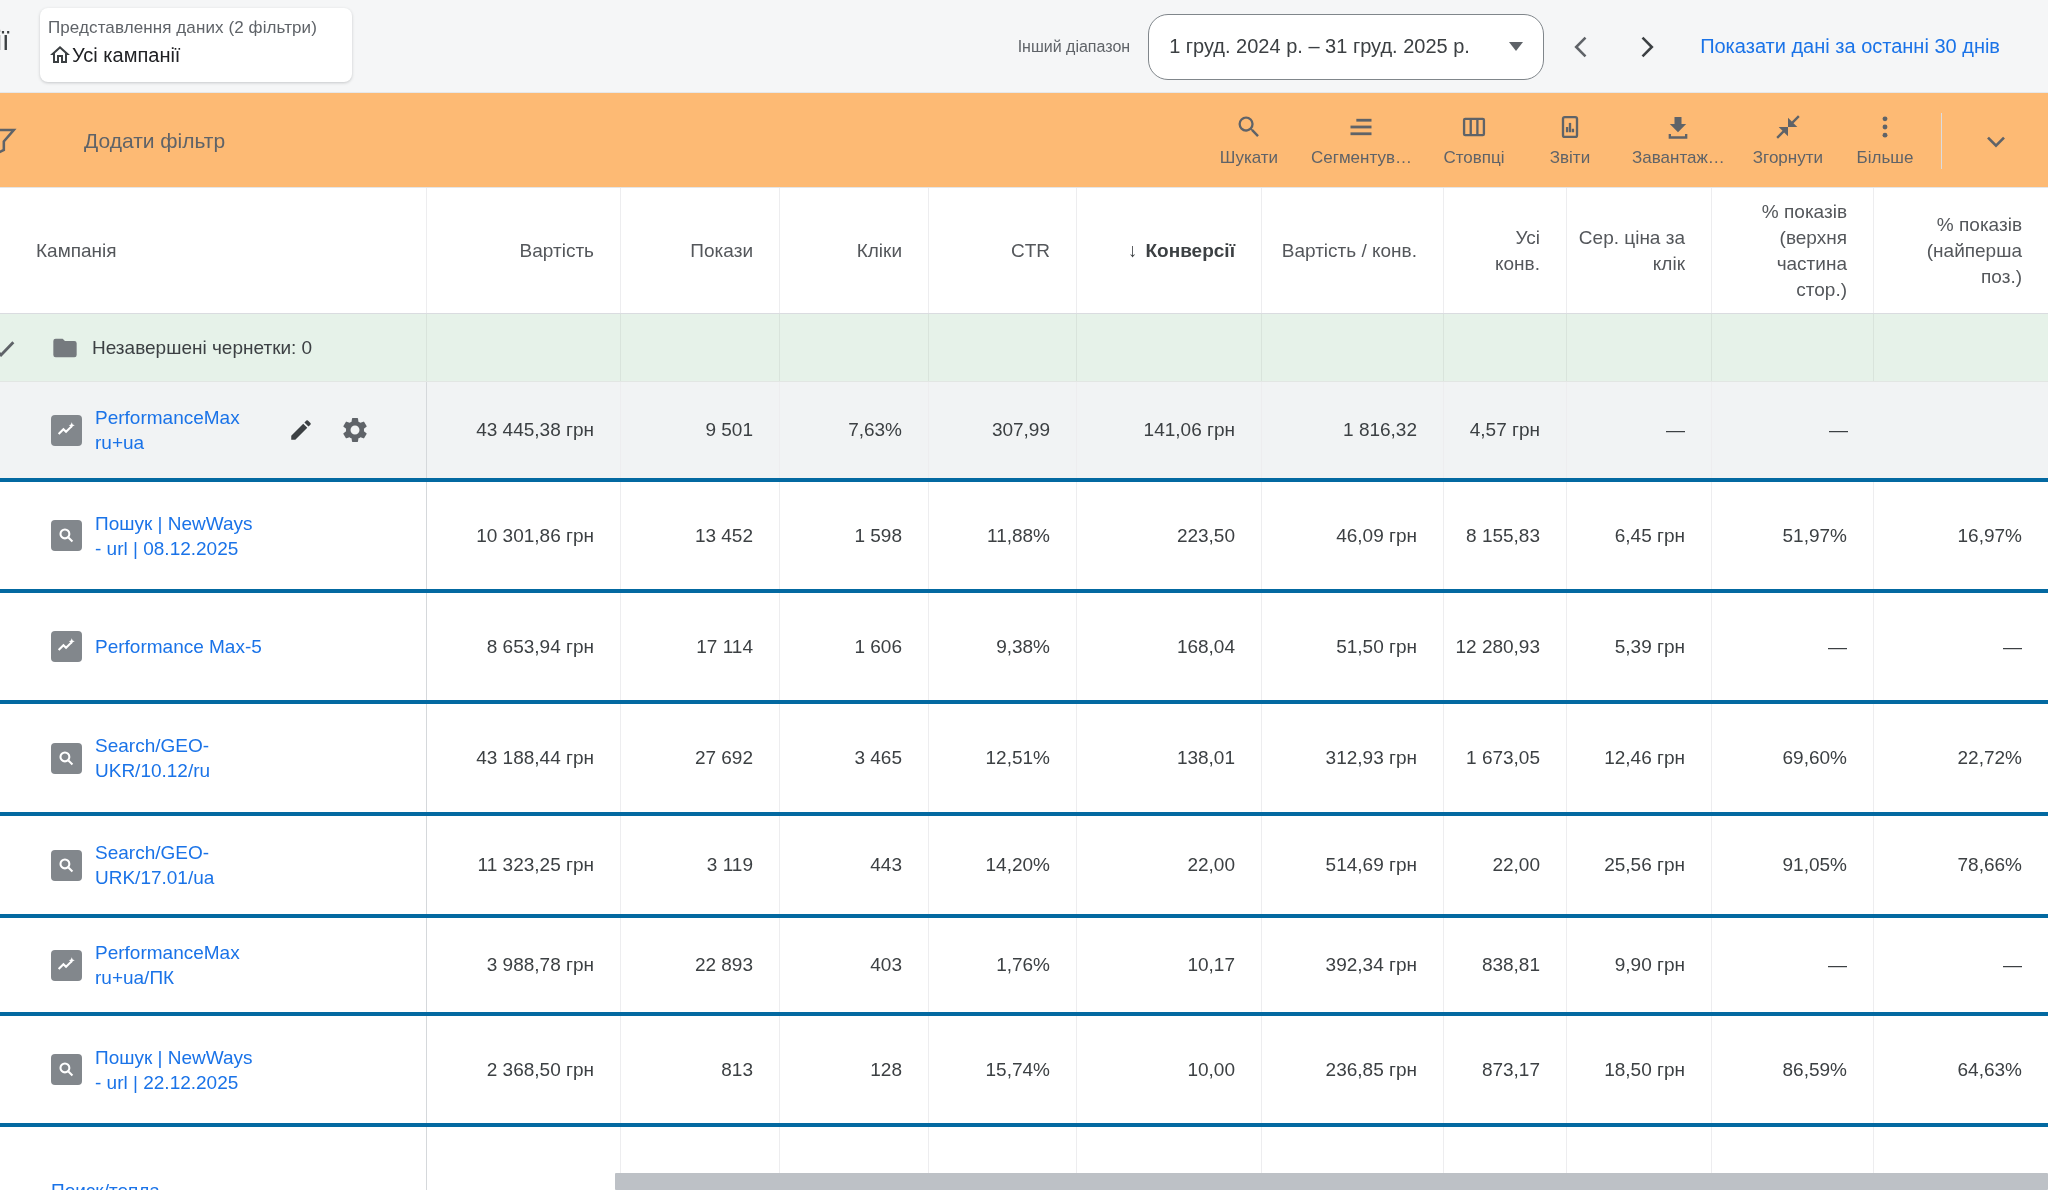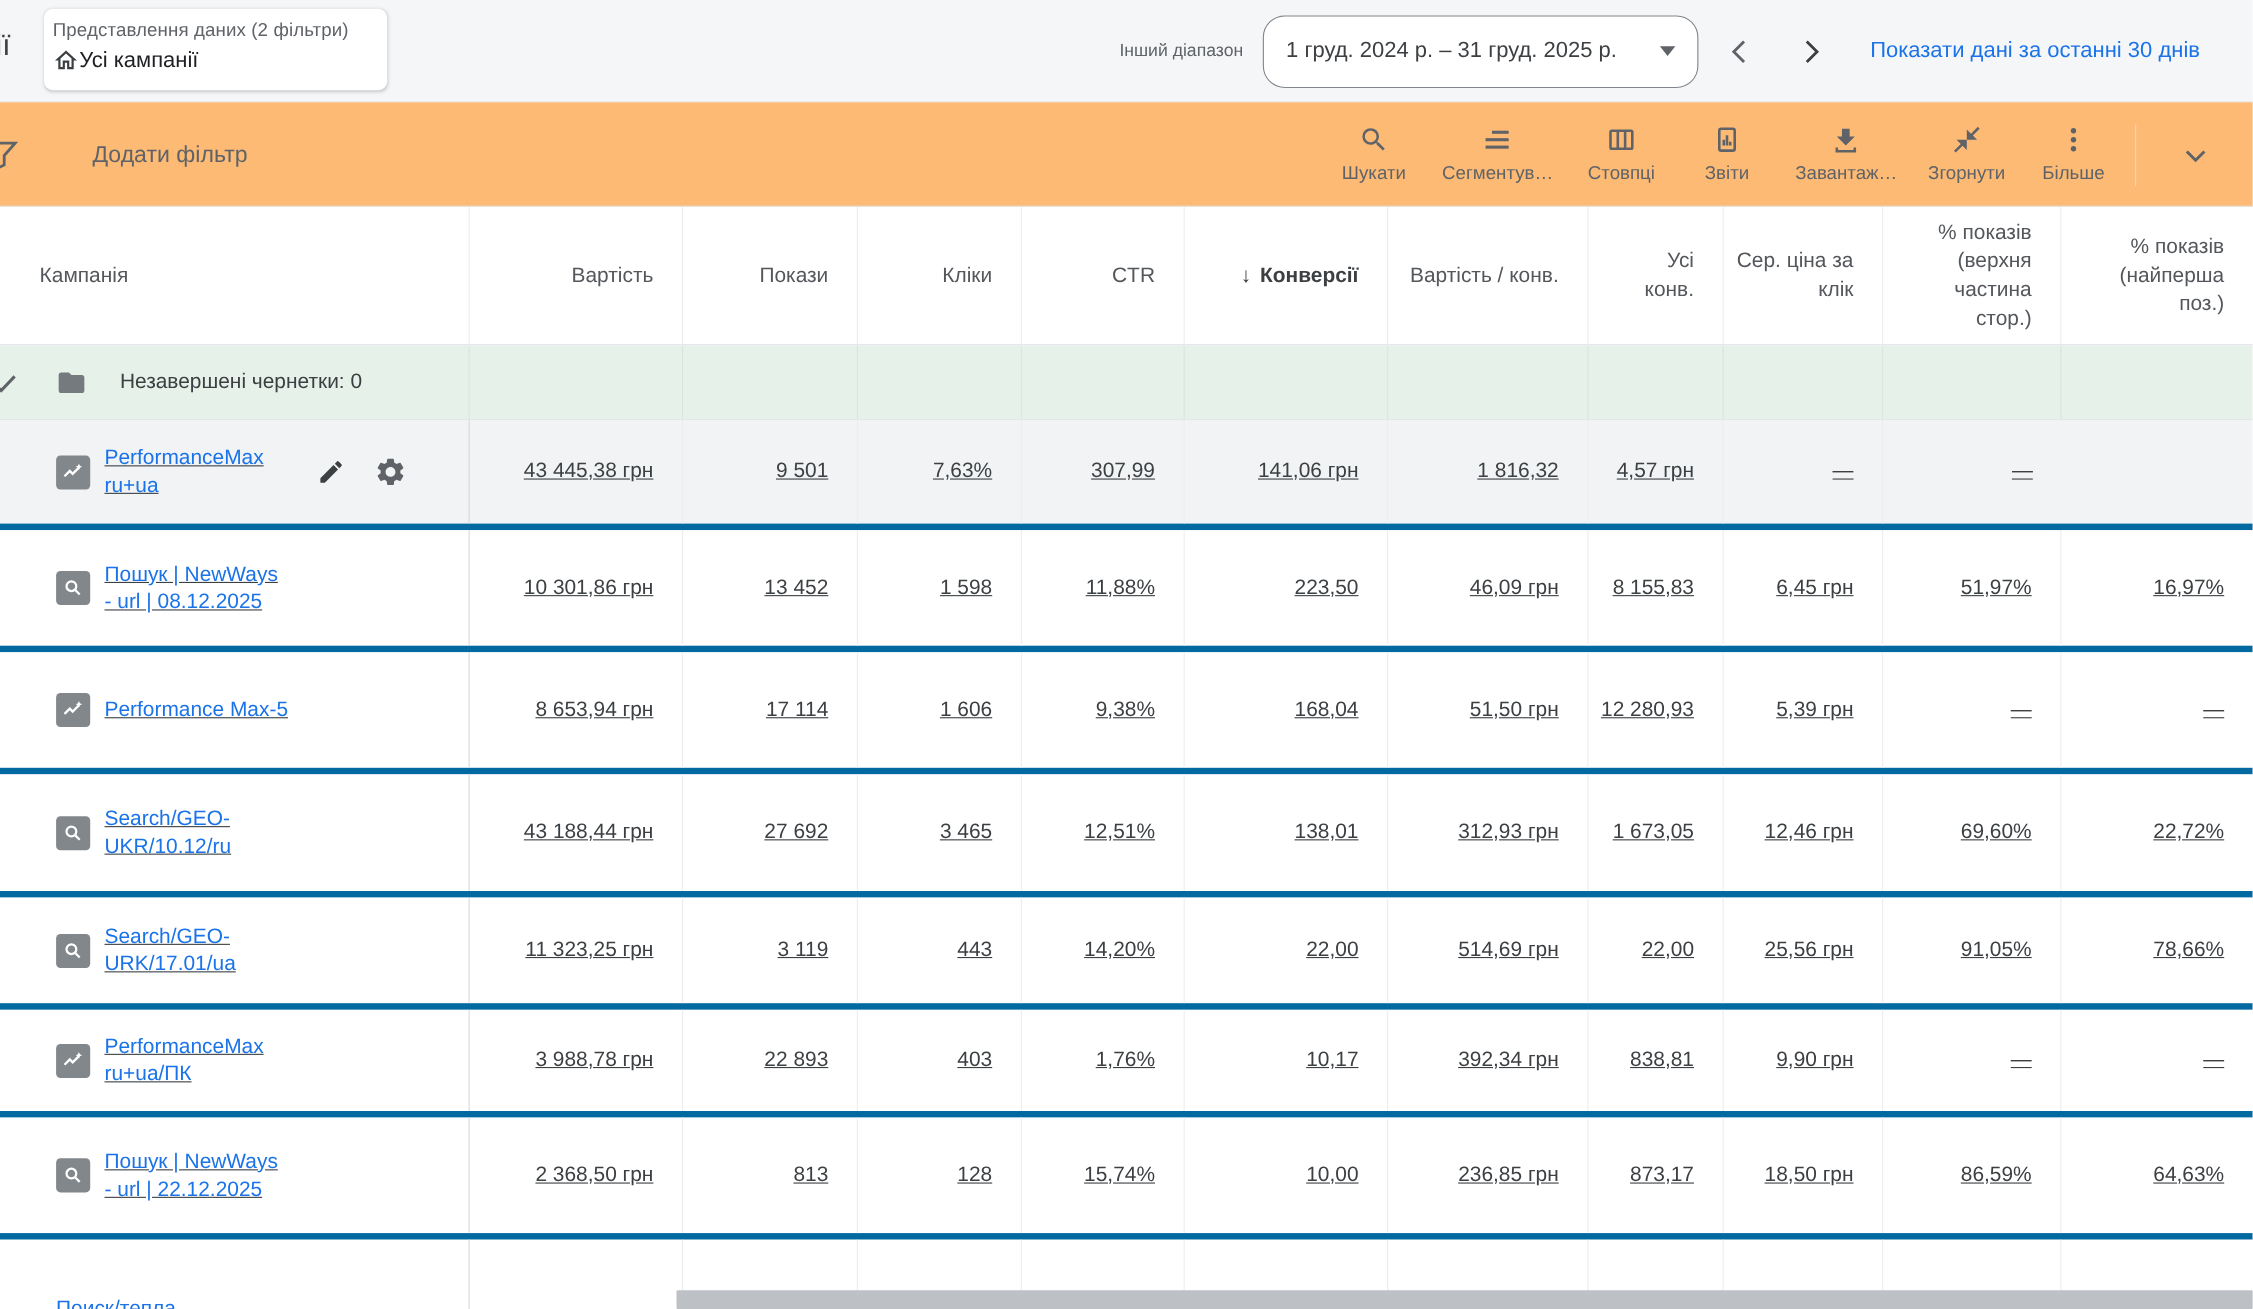--- a/index.html
+++ b/index.html
@@ -50,25 +50,25 @@
   .th.campaign { justify-content:flex-start; text-align:left; padding-left:36px; }
   .th.sorted { color:#3c4043; font-weight:bold; }
   .th.narrow { padding-left:38px; }
   .sort-arrow { font-weight:bold; margin-right:8px; font-size:19px; }
 
   .tbody { position:relative; height:876px; overflow:hidden; }
 
   .drafts-row { height:68px; background:#e6f2e9; border-bottom:1px solid #e2e6e3; }
   .drafts-row > div { border-right:1px solid rgba(0,0,0,.055); }
   .drafts-row > div:last-child { border-right:none; }
-  .drafts-cell { position:relative; display:flex; align-items:center; padding-left:51px;gap:17px; }
+  .drafts-cell { position:relative; display:flex; align-items:center; padding-left:51px; }
   .drafts-check { position:absolute; left:-10px; top:20px; color:#5f6368; }
   .drafts-label { font-size:19px; color:#3c4043; margin-left:13px; }
 
-  .row { border-bottom:6px solid #0369a1; background:#fff;text-decoration:underline; }
+  .row { border-bottom:4px solid #0369a1; background:#fff; }
   .row.selected { background:#f1f3f4; }
   .row > div { border-right:1px solid #ededef; }
   .row > div:last-child { border-right:none; }
   .row > .name-cell { border-right:1px solid #d5d8db; }
   [data-name="table-rows"] > .row:nth-child(1){ height:100px; }
   [data-name="table-rows"] > .row:nth-child(2){ height:111px; }
   [data-name="table-rows"] > .row:nth-child(3){ height:111px; }
   [data-name="table-rows"] > .row:nth-child(4){ height:112px; }
   [data-name="table-rows"] > .row:nth-child(5){ height:102px; }
   [data-name="table-rows"] > .row:nth-child(6){ height:98px; }

